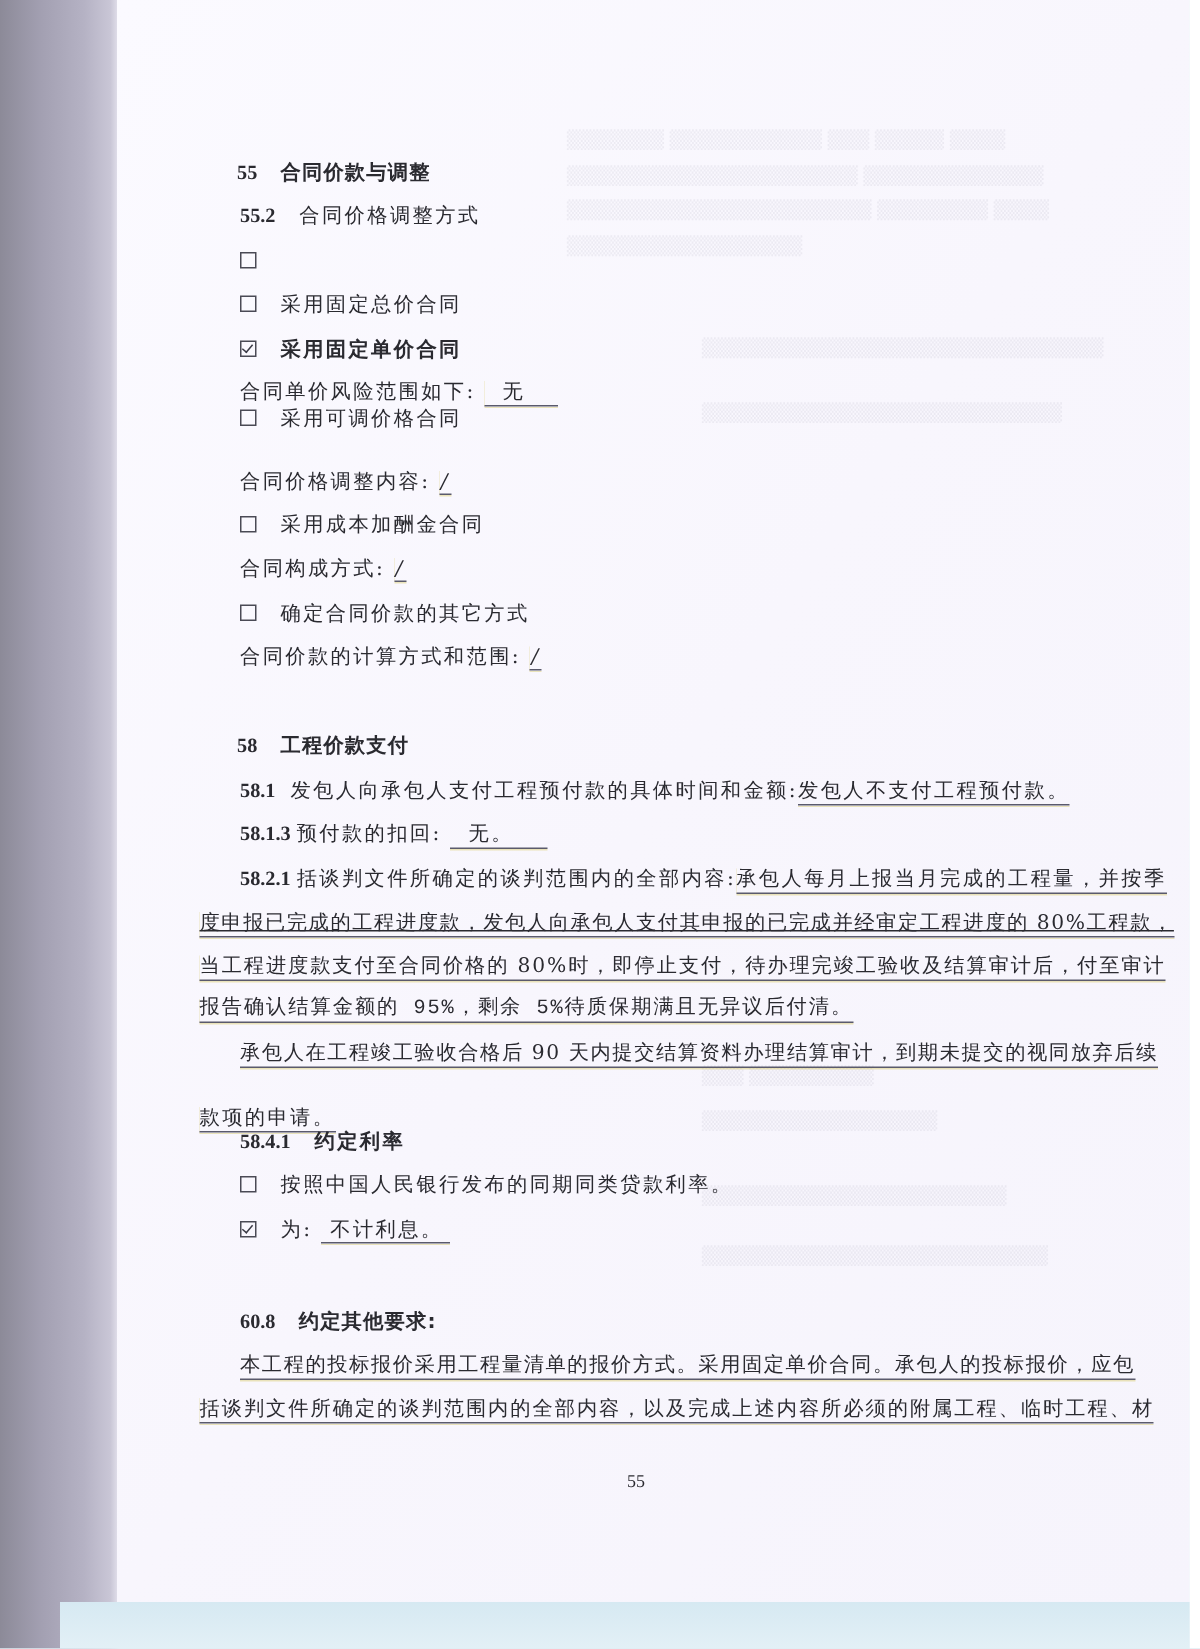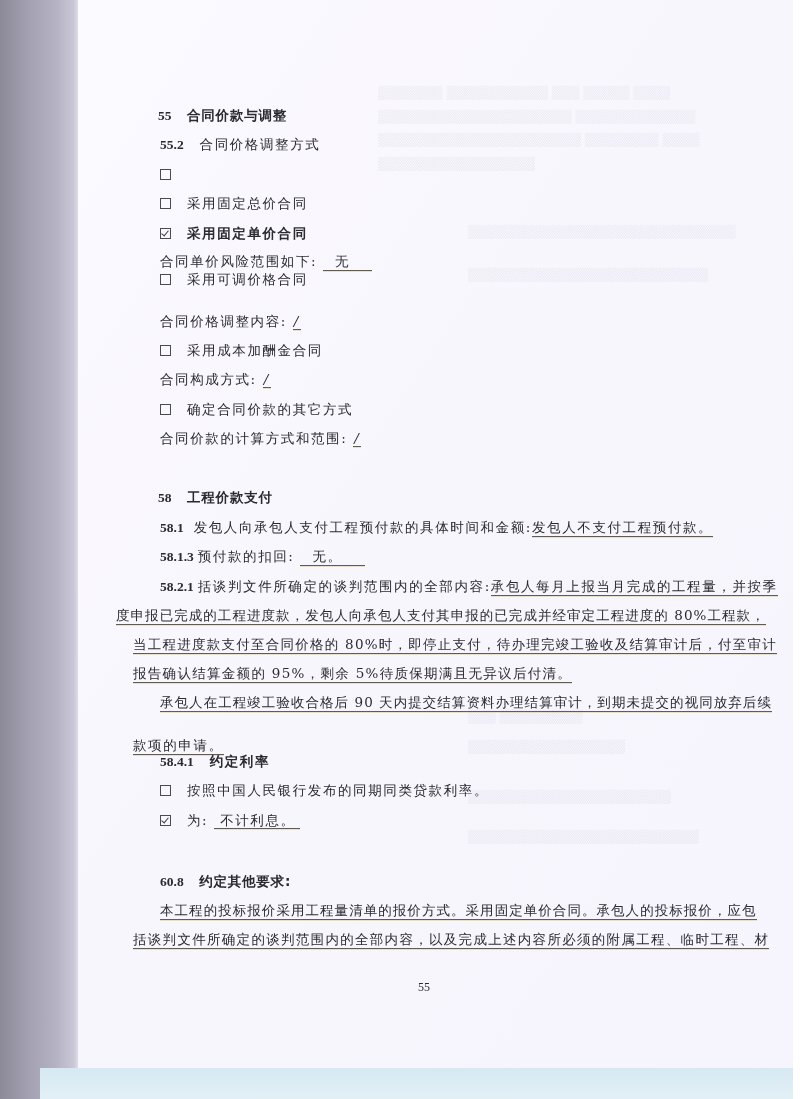--- a/index.html
+++ b/index.html
@@ -184,27 +184,27 @@
 </div>
 
 <div class="line" style="left:160px;top:547px;">
   <span class="num" style="margin-right:4px;">58.1.3</span><span>预付款的扣回:</span>
   <span class="ul ul-pad">无。</span>
 </div>
 
 <div class="line" style="left:160px;top:577px;">
   <span class="num" style="margin-right:4px;">58.2.1</span><span>括谈判文件所确定的谈判范围内的全部内容:</span><span class="ul">承包人每月上报当月完成的工程量，并按季</span>
 </div>
-<div class="line" style="left:116px;top:606px;letter-spacing:1.05px;">
+<div class="line" style="left:133px;top:606px;letter-spacing:1.05px;text-decoration:underline;">
   <span class="ul">度申报已完成的工程进度款，发包人向承包人支付其申报的已完成并经审定工程进度的 80%工程款，</span>
 </div>
 <div class="line" style="left:133px;top:635px;letter-spacing:1.25px;">
   <span class="ul">当工程进度款支付至合同价格的 80%时，即停止支付，待办理完竣工验收及结算审计后，付至审计</span>
 </div>
-<div class="line" style="left:133px;top:664px;letter-spacing:1.3px;">
+<div class="line" style="left:133px;top:664px;letter-spacing:1.3px;font-family:Liberation Mono, monospace;">
   <span class="ul">报告确认结算金额的 95%，剩余 5%待质保期满且无异议后付清。</span>
 </div>
 
 <div class="line" style="left:160px;top:693px;letter-spacing:1.05px;">
   <span class="ul">承包人在工程竣工验收合格后 90 天内提交结算资料办理结算审计，到期未提交的视同放弃后续</span>
 </div>
 <div class="line" style="left:133px;top:722px;margin-top:14px;">
   <span class="ul">款项的申请。</span>
 </div>
 

